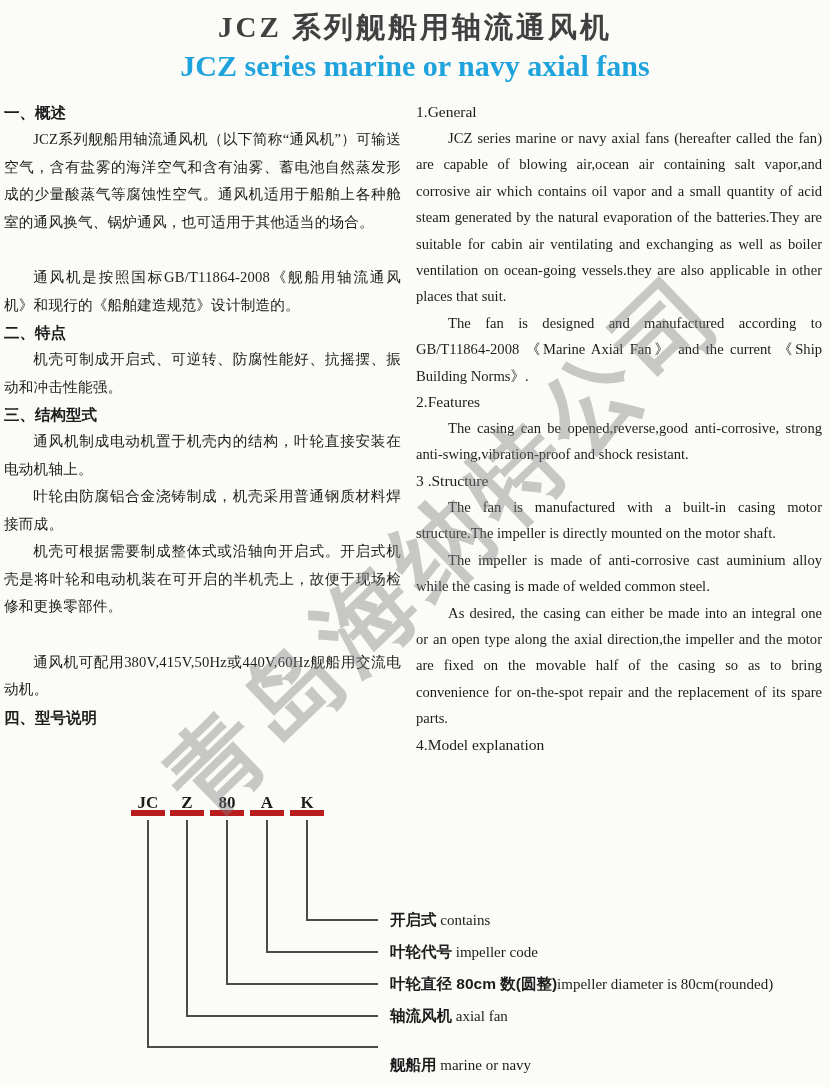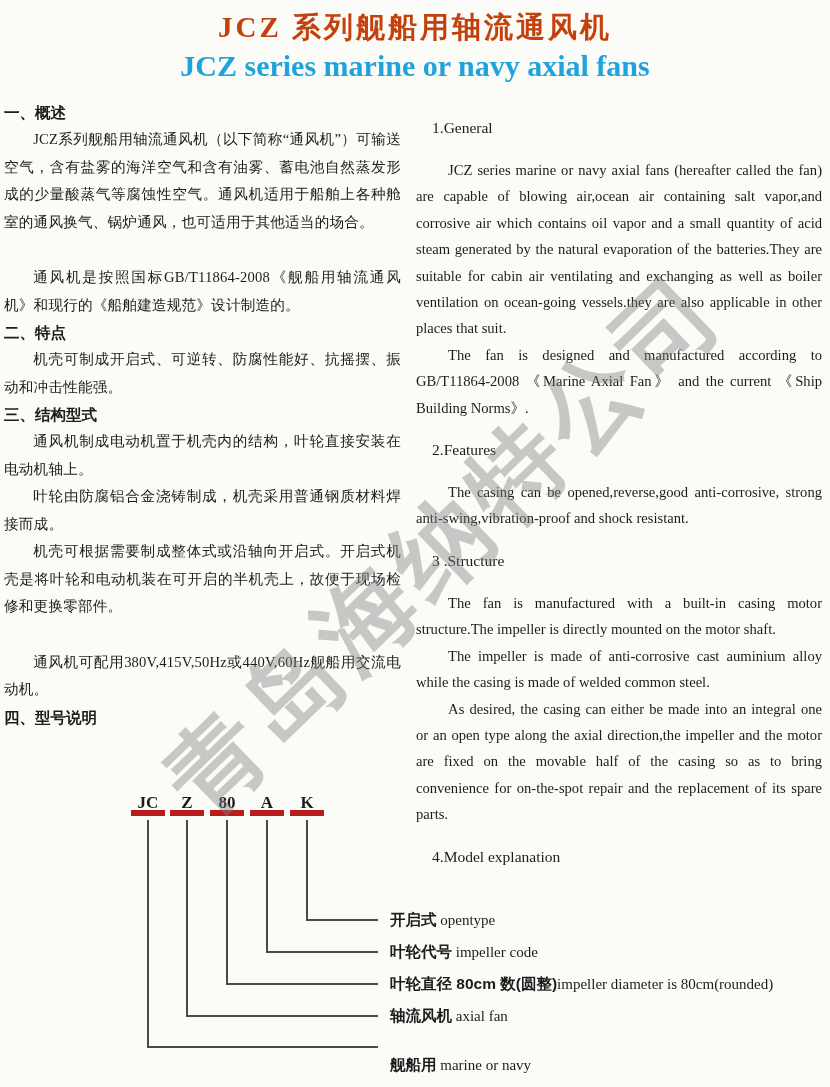--- a/index.html
+++ b/index.html
@@ -11,36 +11,36 @@
     font-family:"Liberation Serif","DejaVu Serif",serif;
     position:relative;
     overflow:hidden;
   }
   .page { position:relative; width:830px; height:1087px; }
 
   
   .header { text-align:center; padding-top:8px; }
   .title-zh {
     margin:0; font-size:29px; font-weight:bold; letter-spacing:3px;
-    color:#c2410c; font-family:"Liberation Serif","DejaVu Serif",serif;
+    color:#404040; font-family:"Liberation Serif","DejaVu Serif",serif;
   }
   .title-en {
     margin:1px 0 0 0; font-size:30px; font-weight:bold;
     color:#1fa3dc; font-family:"Liberation Serif","DejaVu Serif",serif;
   }
 
   
   .columns { display:flex; padding:16px 8px 0 4px; gap:15px; }
   .col-left  { width:397px; flex:none; }
   .col-right { flex:1; min-width:0; }
 
   .zh-h { margin:0; font-size:15.5px; font-weight:bold; line-height:27px; }
   .zh-p { margin:0; font-size:14.6px; line-height:27.5px; text-indent:2em;
           text-align:justify; letter-spacing:0.2px; }
-  .en-h { margin:16px; font-size:15.5px; line-height:26px; }
+  .en-h { margin:0; font-size:15.5px; line-height:26px; }
   .en-p { margin:0; font-size:14.6px; line-height:26.4px; text-indent:2.2em;
           text-align:justify; }
   .en-p.no-indent { text-indent:0; }
   .gap-lg { margin-top:28px; }
   .gap-sm { margin-top:28px; }
 
   
   .diagram { position:absolute; left:0; top:788px; width:830px; height:299px; }
   .code-letter {
     position:absolute; top:6px; width:34px; height:22px; text-align:center;
@@ -135,21 +135,21 @@
     <div class="vline vl-a"></div>
     <div class="vline vl-k"></div>
 
     <div class="hline hl-k"></div>
     <div class="hline hl-a"></div>
     <div class="hline hl-80"></div>
     <div class="hline hl-z"></div>
     <div class="hline hl-jc"></div>
 
     <div class="dlabel dl-0">
-      <span class="zh">开启式</span><span class="en"> opentype</span>
+      <span class="zh">开启式</span><span class="en"> contains</span>
     </div>
     <div class="dlabel dl-1">
       <span class="zh">叶轮代号</span><span class="en"> impeller code</span>
     </div>
     <div class="dlabel dl-2">
       <span class="zh">叶轮直径 80cm 数(圆整)</span><span class="en">impeller diameter is 80cm(rounded)</span>
     </div>
     <div class="dlabel dl-3">
       <span class="zh">轴流风机</span><span class="en"> axial fan</span>
     </div>

